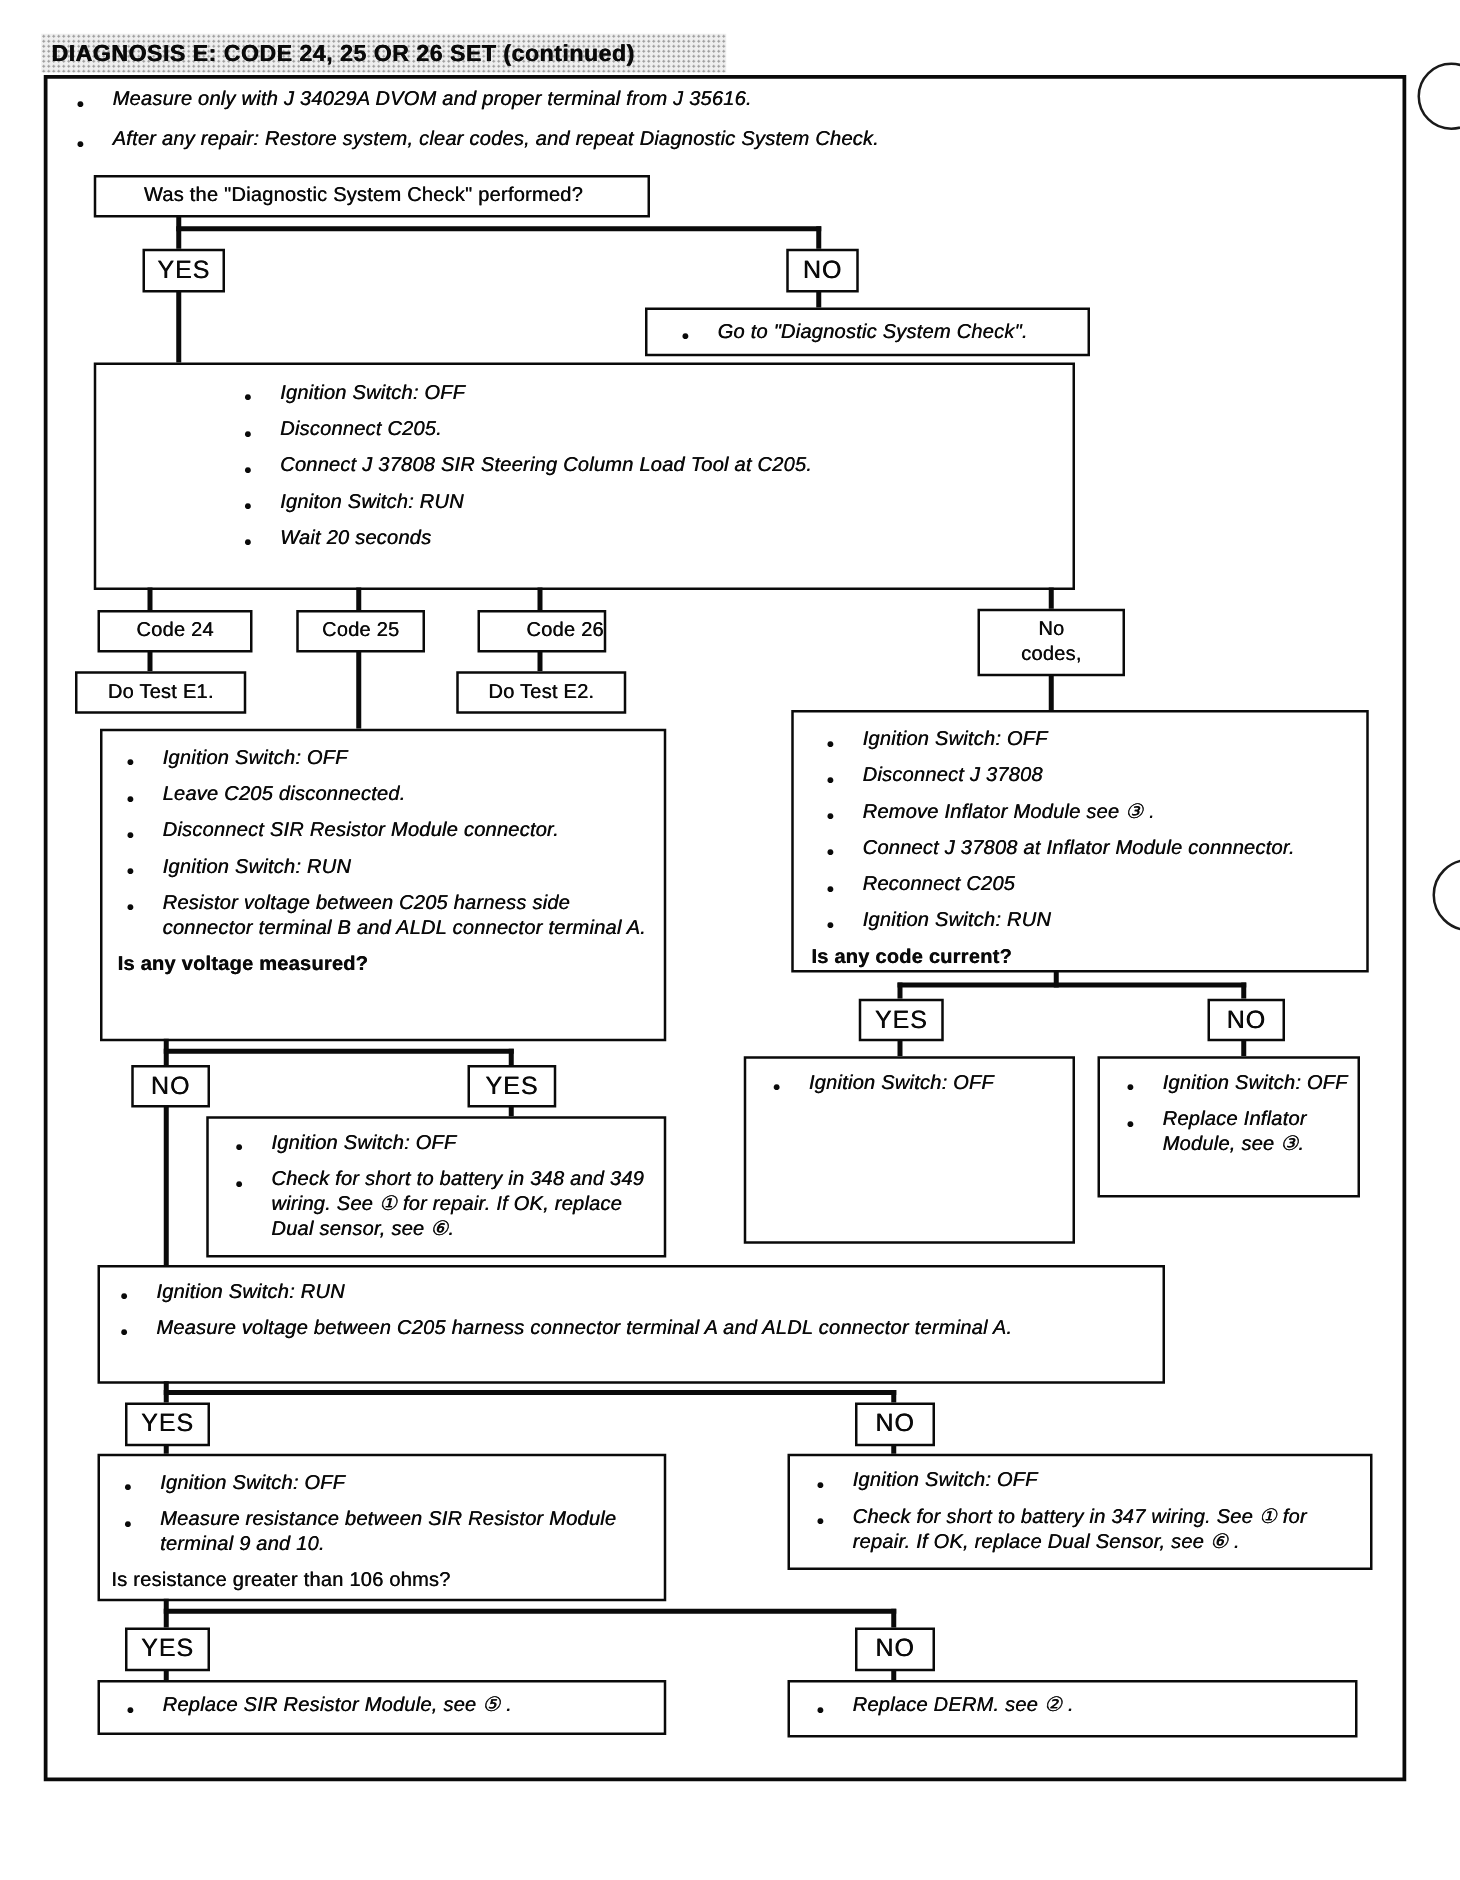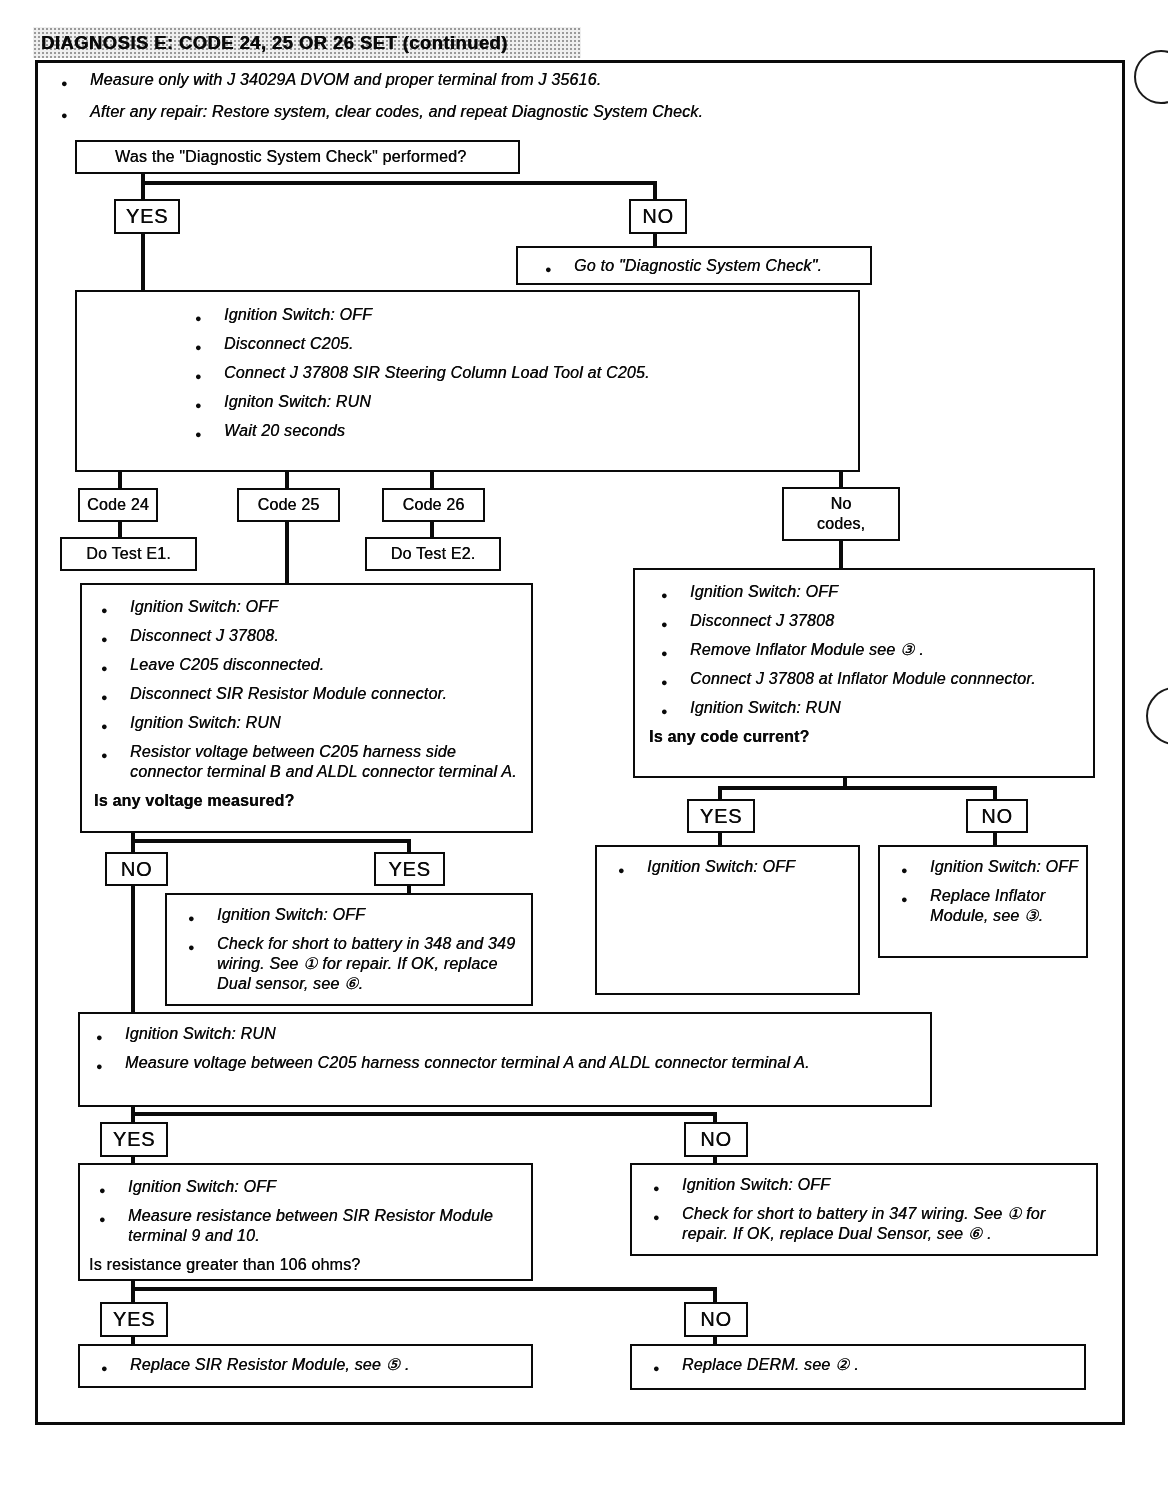--- a/index.html
+++ b/index.html
@@ -105,27 +105,27 @@
       <li>Igniton Switch: RUN</li>
       <li>Wait 20 seconds</li>
     </ul>
   </div>
 
   <div class="vline" style="left:118px;top:470px;height:18px;"></div>
   <div class="vline" style="left:285px;top:470px;height:18px;"></div>
   <div class="vline" style="left:430px;top:470px;height:18px;"></div>
   <div class="vline" style="left:839px;top:470px;height:18px;"></div>
 
-  <div class="box center" style="left:78px;top:488px;width:80px;height:34px;">
+  <div class="box center" style="left:78px;top:488px;width:124px;height:34px;">
       <span>Code 24</span>
     </div>
   <div class="box center" style="left:237px;top:488px;width:103px;height:34px;">
       <span>Code 25</span>
     </div>
-  <div class="box center" style="left:382px;top:488px;width:103px;height:34px;">
+  <div class="box center" style="left:382px;top:488px;width:103px;height:34px;justify-content:flex-end;">
       <span>Code 26</span>
     </div>
   <div class="box center" style="left:782px;top:487px;width:118px;height:54px;flex-direction:column;line-height:20px;">
     <span>No</span>
     <span>codes,</span>
   </div>
 
   <div class="vline" style="left:118px;top:521px;height:16px;"></div>
   <div class="vline" style="left:430px;top:521px;height:16px;"></div>
   <div class="vline" style="left:285px;top:521px;height:62px;"></div>
@@ -134,35 +134,35 @@
   <div class="box center" style="left:60px;top:537px;width:137px;height:34px;">
       <span>Do Test E1.</span>
     </div>
   <div class="box center" style="left:365px;top:537px;width:136px;height:34px;">
       <span>Do Test E2.</span>
     </div>
 
   <div class="box" style="left:80px;top:583px;width:453px;height:250px;">
     <ul class="bullets p-vbox">
       <li>Ignition Switch: OFF</li>
-      <li>Disconnect J 37808.</li>
       <li>Leave C205 disconnected.</li>
       <li>Disconnect SIR Resistor Module connector.</li>
       <li>Ignition Switch: RUN</li>
       <li>Resistor voltage between C205 harness side connector terminal B and ALDL connector terminal A.</li>
     </ul>
     <div class="question q-pad-sm">Is any voltage measured?</div>
   </div>
 
   <div class="box" style="left:633px;top:568px;width:462px;height:210px;">
     <ul class="bullets p-cbox">
       <li>Ignition Switch: OFF</li>
       <li>Disconnect J 37808</li>
       <li>Remove Inflator Module see ③ .</li>
       <li>Connect J 37808 at Inflator Module connnector.</li>
+      <li>Reconnect C205</li>
       <li>Ignition Switch: RUN</li>
     </ul>
     <div class="question q-pad-sm" style="padding-left:14px;">Is any code current?</div>
   </div>
 
   <div class="vline" style="left:843px;top:777px;height:13px;"></div>
   <div class="hline" style="left:718px;top:786px;width:279px;"></div>
   <div class="vline" style="left:718px;top:786px;height:13px;"></div>
   <div class="vline" style="left:993px;top:786px;height:13px;"></div>
 

